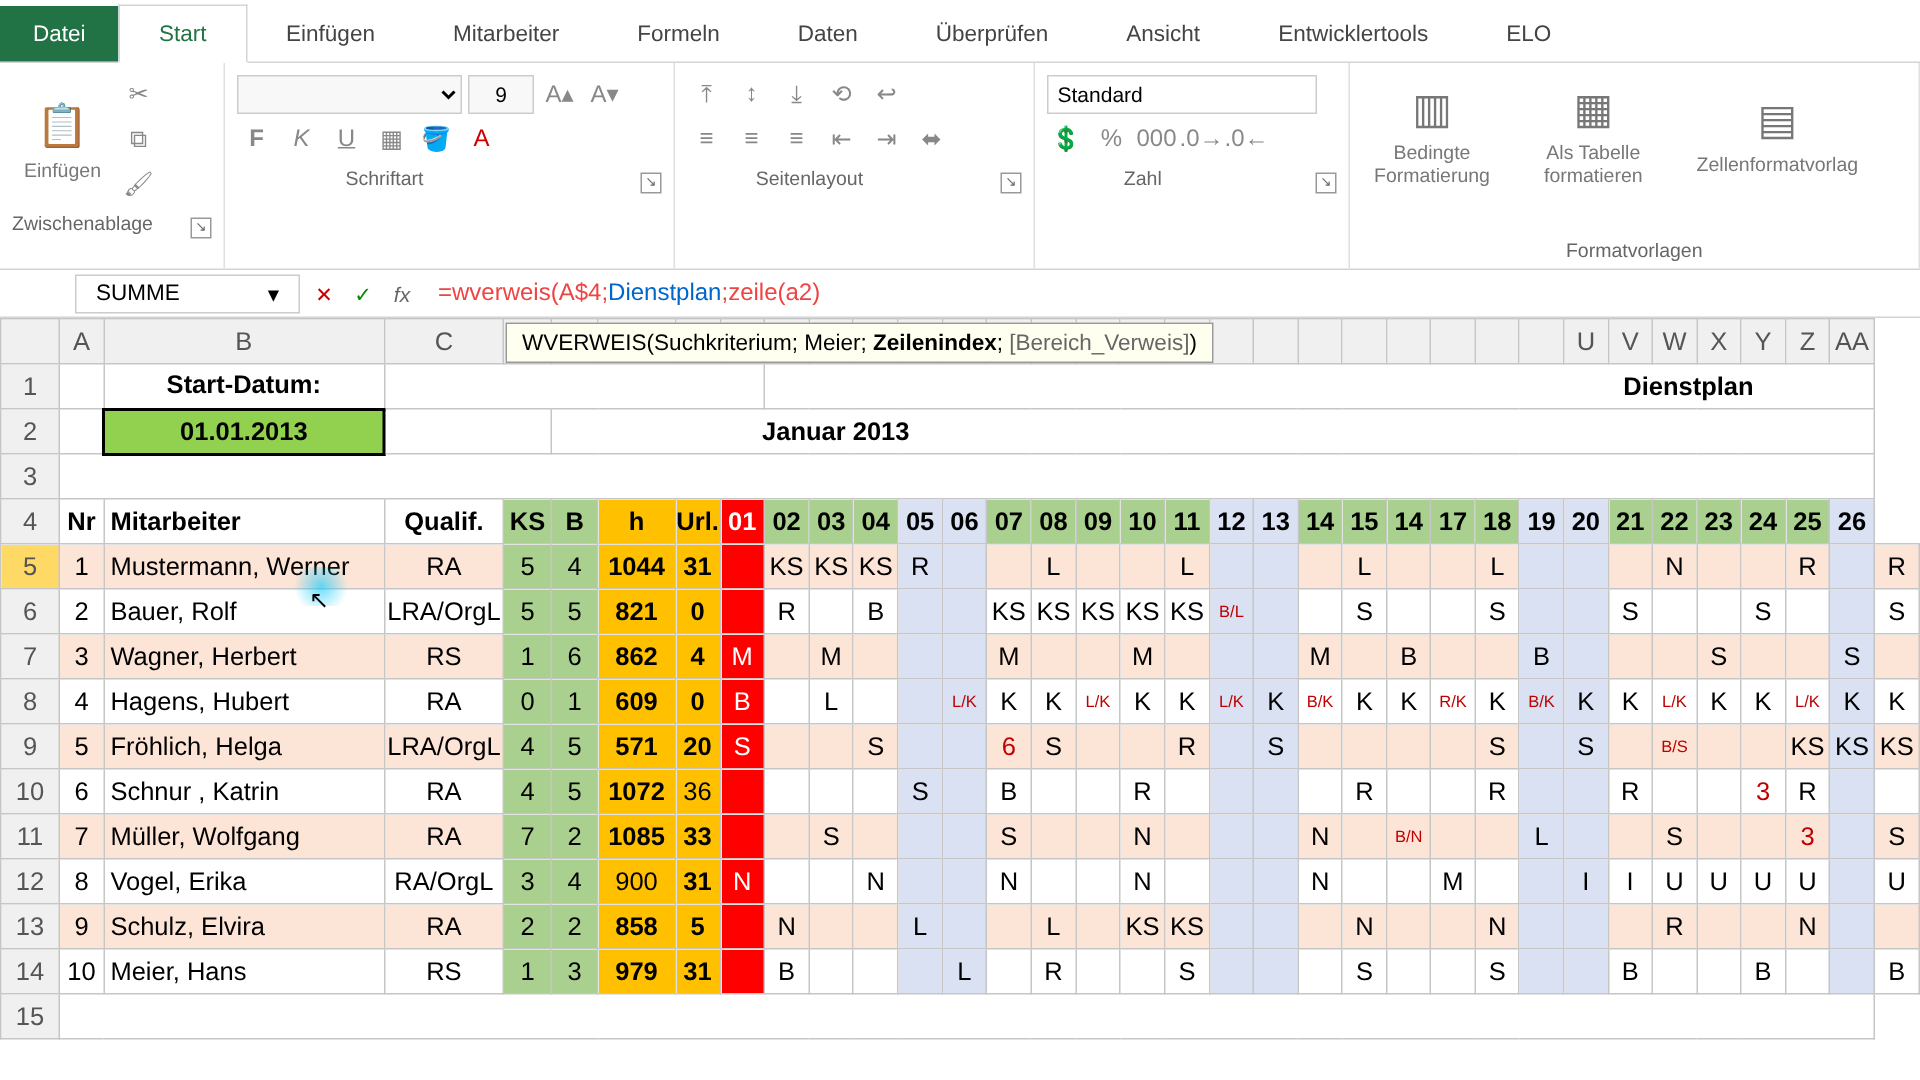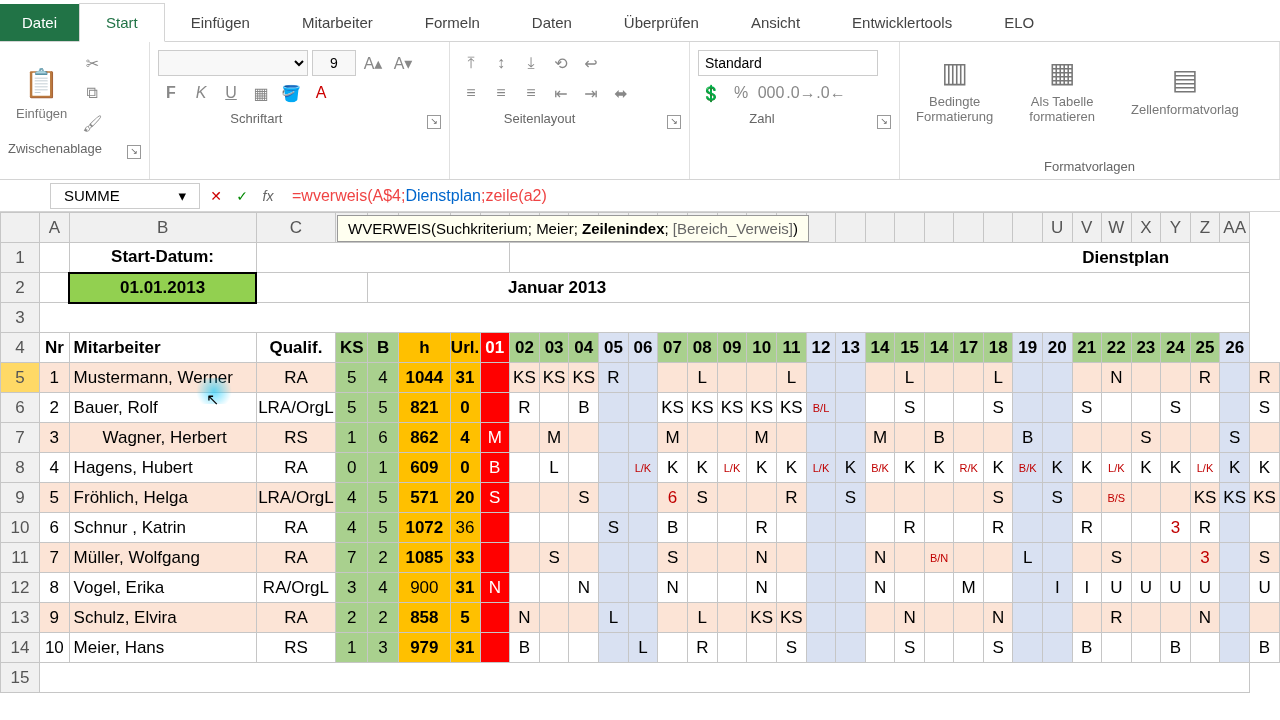--- a/index.html
+++ b/index.html
@@ -380,21 +380,21 @@
           <td class="col-day " style=""></td>
           <td class="col-day " style=""></td>
           <td class="col-day " style="">S</td>
           <td class="col-day " style=""></td>
           <td class="col-day bg-lightblue" style=""></td>
           <td class="col-day " style="">S</td>
         </tr>
         <tr>
           <th class="row-head">7</th>
           <td class="col-A bg-lightorange">3</td>
-          <td class="col-B bg-lightorange" style="text-align:center;padding-left:4px">Wagner, Herbert</td>
+          <td class="col-B bg-lightorange" style="text-align:left;padding-left:4px">Wagner, Herbert</td>
           <td class="col-C bg-lightorange">RS</td>
           <td class="col-D bg-headgreen">1</td>
           <td class="col-E bg-headgreen">6</td>
           <td class="col-F bg-orange" style="font-weight:bold">862</td>
           <td class="col-G bg-orange" style="font-weight:bold">4</td>
           <td class="col-day bg-red">M</td>
           <td class="col-day bg-lightorange" style=""></td>
           <td class="col-day bg-lightorange" style="">M</td>
           <td class="col-day bg-lightorange" style=""></td>
           <td class="col-day bg-lightblue" style=""></td>

